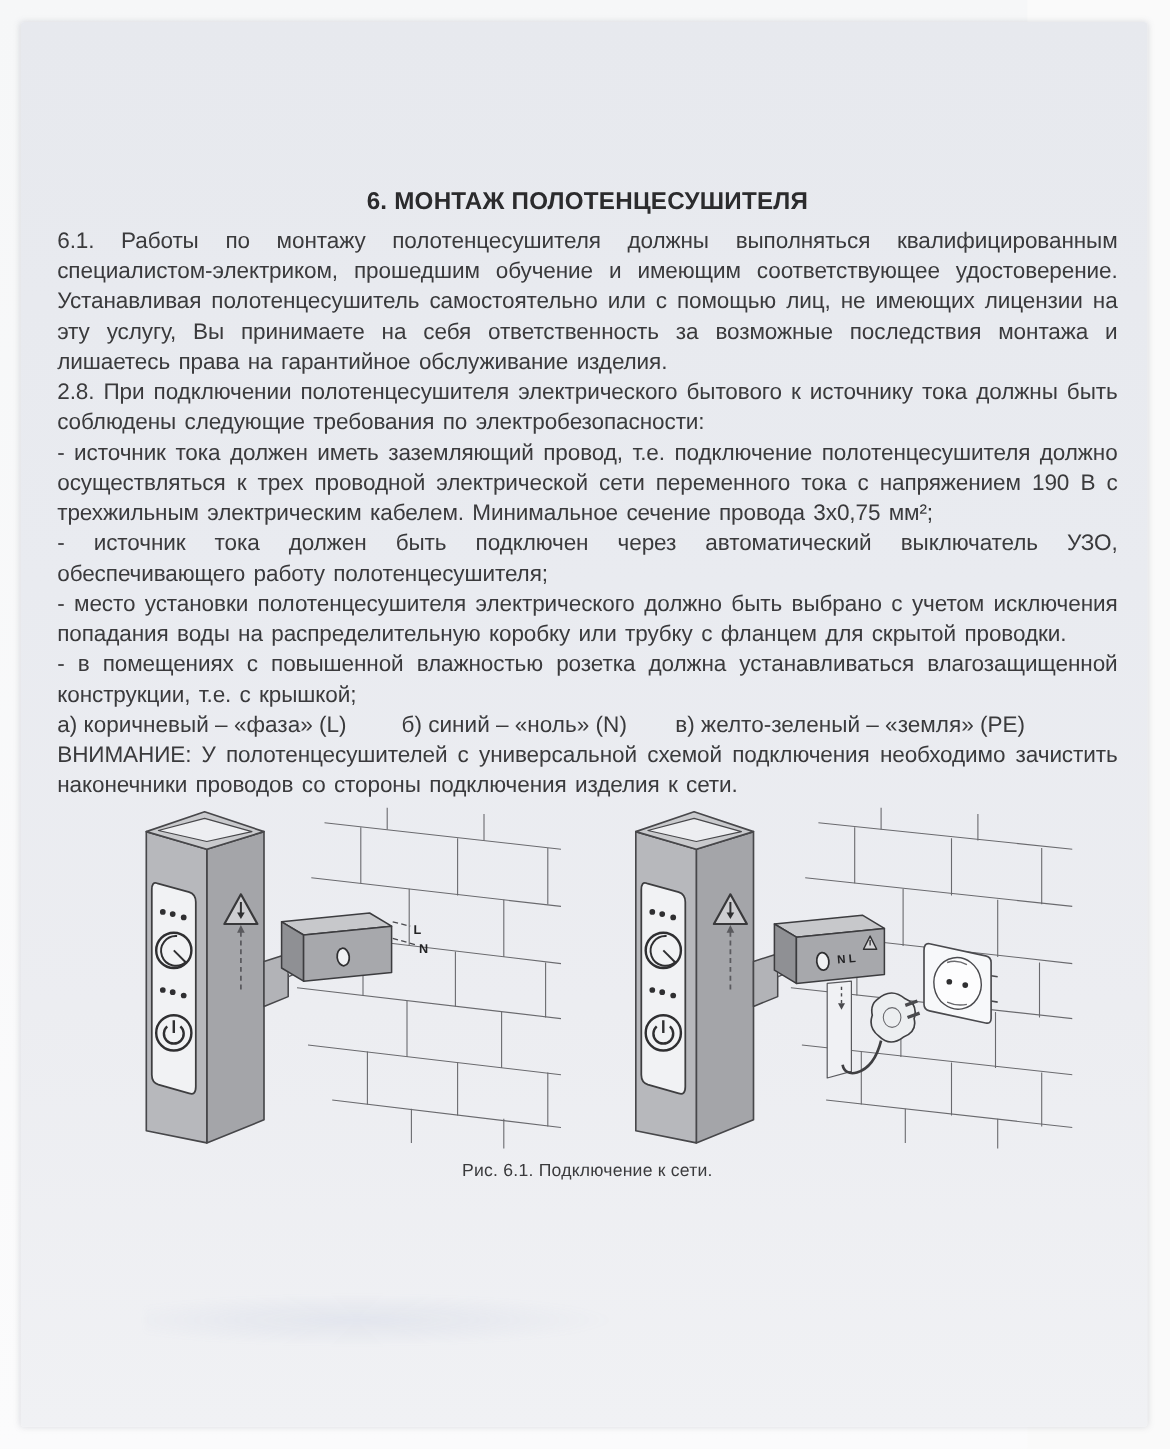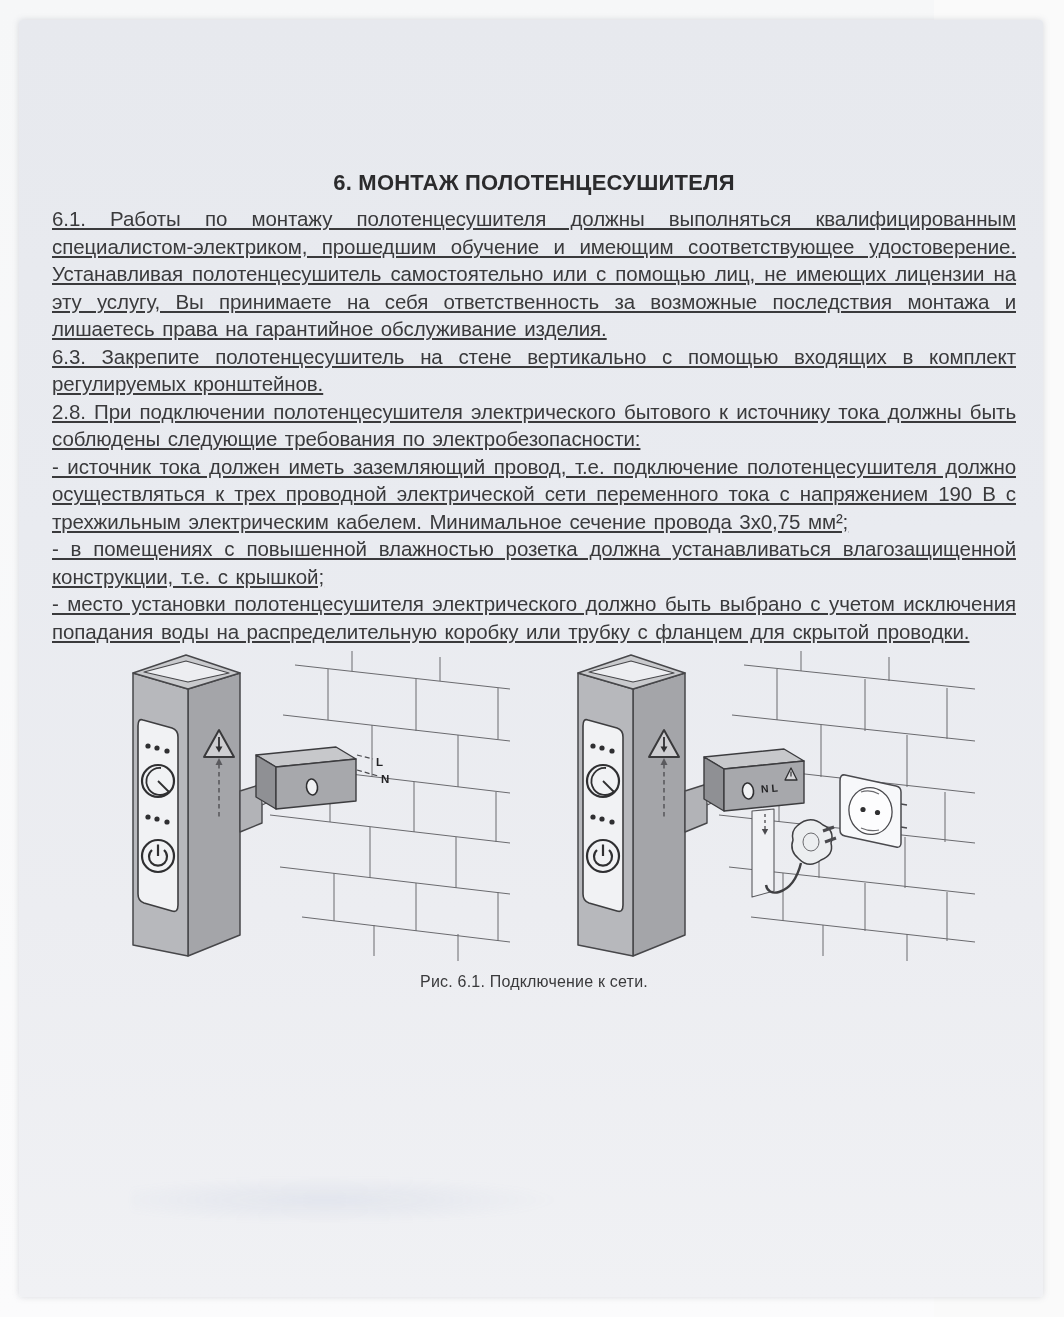--- a/index.html
+++ b/index.html
@@ -20,21 +20,21 @@
   }
   .page-title{
     margin:0 0 9px 0;
     font-size:22px;font-weight:bold;color:#2b2b2d;
     text-align:center;letter-spacing:0.2px;
   }
   .body-text p{
     margin:0;
     font-size:20.5px;line-height:27.5px;color:#3a3a3c;
     text-align:justify;text-align-last:left;
-    word-spacing:2px;letter-spacing:-0.1px;text-decoration:underline;
+    word-spacing:2px;letter-spacing:-0.1px;
   }
   .wire-legend{
     font-size:20.5px;line-height:27.5px;color:#3a3a3c;white-space:nowrap;
   }
   .wire-legend .lg-b{margin-left:50px;}
   .wire-legend .lg-c{margin-left:44px;}
   .figure-row{position:relative;height:312px;margin-top:6px;}
   .diagram-left{position:absolute;left:38px;top:0;}
   .diagram-right{position:absolute;left:503px;top:0;}
   .figure-caption{
@@ -51,27 +51,31 @@
 </head>
 <body>
 
 <div class="photo">
   <div class="page">
 
     <h1 class="page-title">6. МОНТАЖ ПОЛОТЕНЦЕСУШИТЕЛЯ</h1>
 
     <div class="body-text">
       <p>6.1. Работы по монтажу полотенцесушителя должны выполняться квалифицированным специалистом-электриком, прошедшим обучение и имеющим соответствующее удостоверение. Устанавливая полотенцесушитель самостоятельно или с помощью лиц, не имеющих лицензии на эту услугу, Вы принимаете на себя ответственность за возможные последствия монтажа и лишаетесь права на гарантийное обслуживание изделия.</p>
-      <p>6.3. Закрепите полотенцесушитель на стене вертикально с помощью входящих в комплект регулируемых кронштейнов.</p>
       <p>2.8. При подключении полотенцесушителя электрического бытового к источнику тока должны быть соблюдены следующие требования по электробезопасности:</p>
       <p>- источник тока должен иметь заземляющий провод, т.е. подключение полотенцесушителя должно осуществляться к трех проводной электрической сети переменного тока с напряжением 190 В с трехжильным электрическим кабелем. Минимальное сечение провода 3х0,75 мм²;</p>
+      <p>- источник тока должен быть подключен через автоматический выключатель УЗО, обеспечивающего работу полотенцесушителя;</p>
+      <p>- место установки полотенцесушителя электрического должно быть выбрано с учетом исключения попадания воды на распределительную коробку или трубку с фланцем для скрытой проводки.</p>
       <p>- в помещениях с повышенной влажностью розетка должна устанавливаться влагозащищенной конструкции, т.е. с крышкой;</p>
-      <p>- место установки полотенцесушителя электрического должно быть выбрано с учетом исключения попадания воды на распределительную коробку или трубку с фланцем для скрытой проводки.</p>
-
-
+
+      <div class="wire-legend">
+        <span class="lg-a">а) коричневый – «фаза» (L)</span><span class="lg-b">б) синий – «ноль» (N)</span><span class="lg-c">в) желто-зеленый – «земля» (PE)</span>
+      </div>
+
+      <p>ВНИМАНИЕ: У полотенцесушителей с универсальной схемой подключения необходимо зачистить наконечники проводов со стороны подключения изделия к сети.</p>
     </div>
 
     <div class="figure-row">
 
       <svg class="diagram-left" width="420" height="312" viewBox="0 0 420 312">
 
         <g stroke="#6a6a6e" stroke-width="1" fill="none">
           <path d="M205,14 L420,38 M193,64 L420,90 M185,114 L420,142 M180,164 L420,192 M190,216 L420,243 M212,266 L420,291"></path>
           <path d="M262,0 L262,20 M350,6 L350,30 M238,18 L238,69 M326,28 L326,80 M408,37 L408,88 M282,74 L282,126 M368,84 L368,136 M240,121 L240,171 M324,131 L324,181 M406,141 L406,191 M280,176 L280,227 M366,186 L366,237 M244,222 L244,270 M326,232 L326,280 M408,241 L408,290 M284,274 L284,305 M368,283 L368,310"></path>
         </g>

